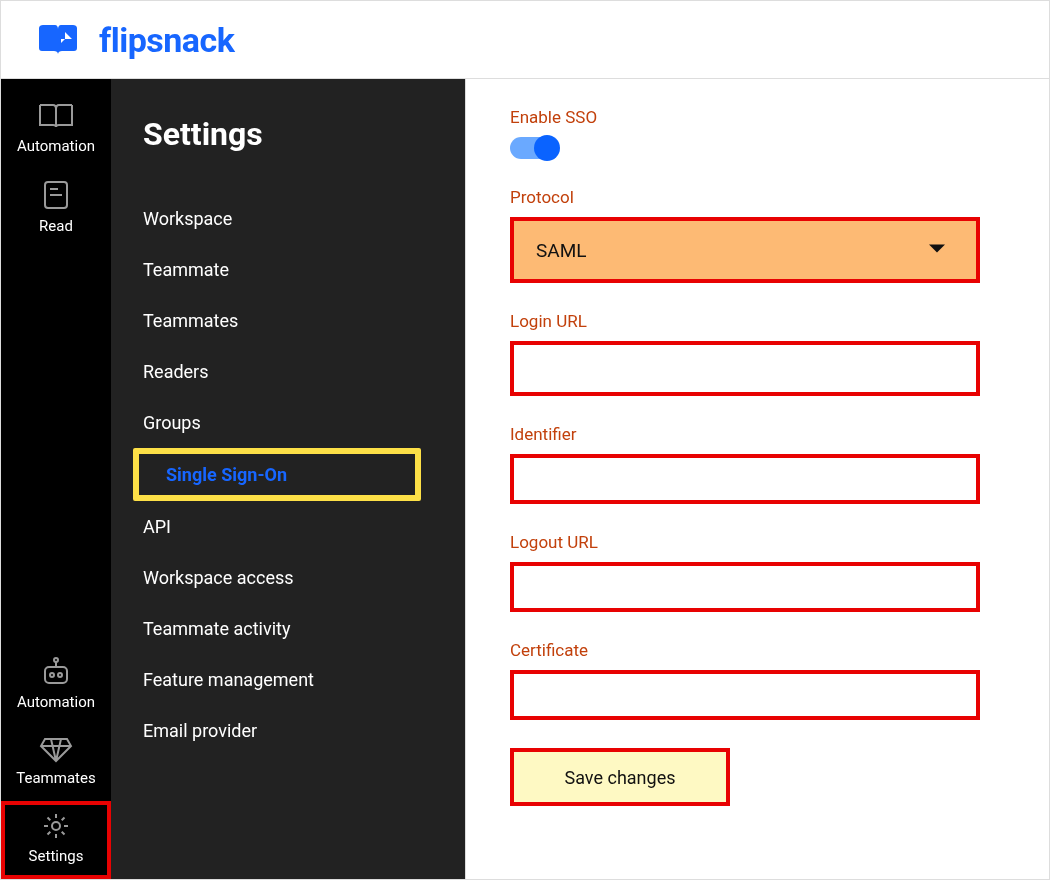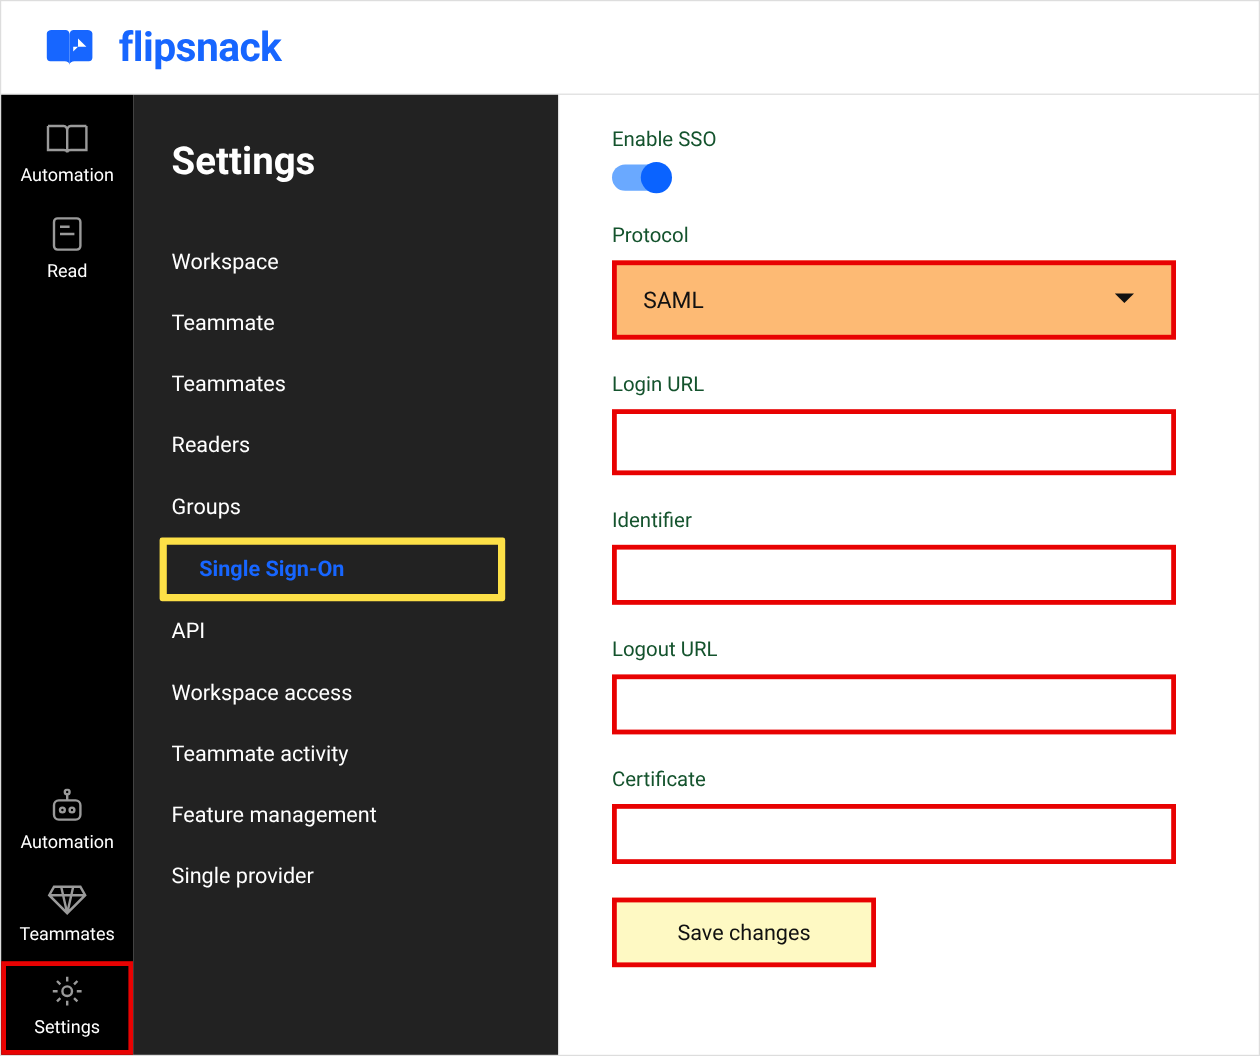--- a/index.html
+++ b/index.html
@@ -22,21 +22,21 @@
   .subnav { width:354px; background:#222; color:#fff; padding:30px 0 0 0; }
   .subnav h1 { font-size:32px; font-weight:700; padding:6px 0 40px 32px; }
   .subnav-list { display:flex; flex-direction:column; }
   .subnav-item { font-size:18px; padding:15px 0 15px 32px; cursor:pointer; color:#fff; }
   .subnav-item.active { color:#1766ff; font-weight:700; }
   .subnav-item.highlighted { border:6px solid #fde047; border-radius:2px; padding:10px 0 10px 27px; margin:0 44px 0 22px; }
   
   .main { flex:1; padding:28px 0 0 0; border-left:1px solid #ddd; overflow:hidden; }
   .main-inner { margin-left:44px; width:490px; }
   .field-block { margin-bottom:28px; }
-  .field-label { font-size:17px; color:#14532d; margin-bottom:10px; }
+  .field-label { font-size:17px; color:#c2410c; margin-bottom:10px; }
   
   .toggle { width:48px; height:22px; border-radius:20px; background:#6aa9ff; position:relative; }
   .toggle .knob { position:absolute; right:-2px; top:-2px; width:26px; height:26px; background:#0a63ff; border-radius:50%; }
   
   .select { height:66px; border:4px solid #e80202; width:470px; position:relative; background:#fdba74; display:flex; align-items:center; }
   .select-inner { flex:1; padding:0 22px; font-size:19px; color:#111; }
   .caret { position:absolute; right:30px; top:50%; transform:translateY(-50%); }
   
   .tfield { height:55px; border:4px solid #e80202; width:470px; background:#fff; }
   .tfield.small { height:50px; }
@@ -121,21 +121,21 @@
         <div class="subnav-item">Workspace</div>
         <div class="subnav-item">Teammate</div>
         <div class="subnav-item">Teammates</div>
         <div class="subnav-item">Readers</div>
         <div class="subnav-item">Groups</div>
         <div class="subnav-item active highlighted">Single Sign-On</div>
         <div class="subnav-item">API</div>
         <div class="subnav-item">Workspace access</div>
         <div class="subnav-item">Teammate activity</div>
         <div class="subnav-item">Feature management</div>
-        <div class="subnav-item">Single provider</div>
+        <div class="subnav-item">Email provider</div>
       </div>
     </div>
 
     <div class="main">
       <div class="main-inner">
 
         <div class="field-block">
           <div class="field-label">Enable SSO</div>
           <div style="margin-top:8px;" class="toggle">
             <div class="knob"></div>

